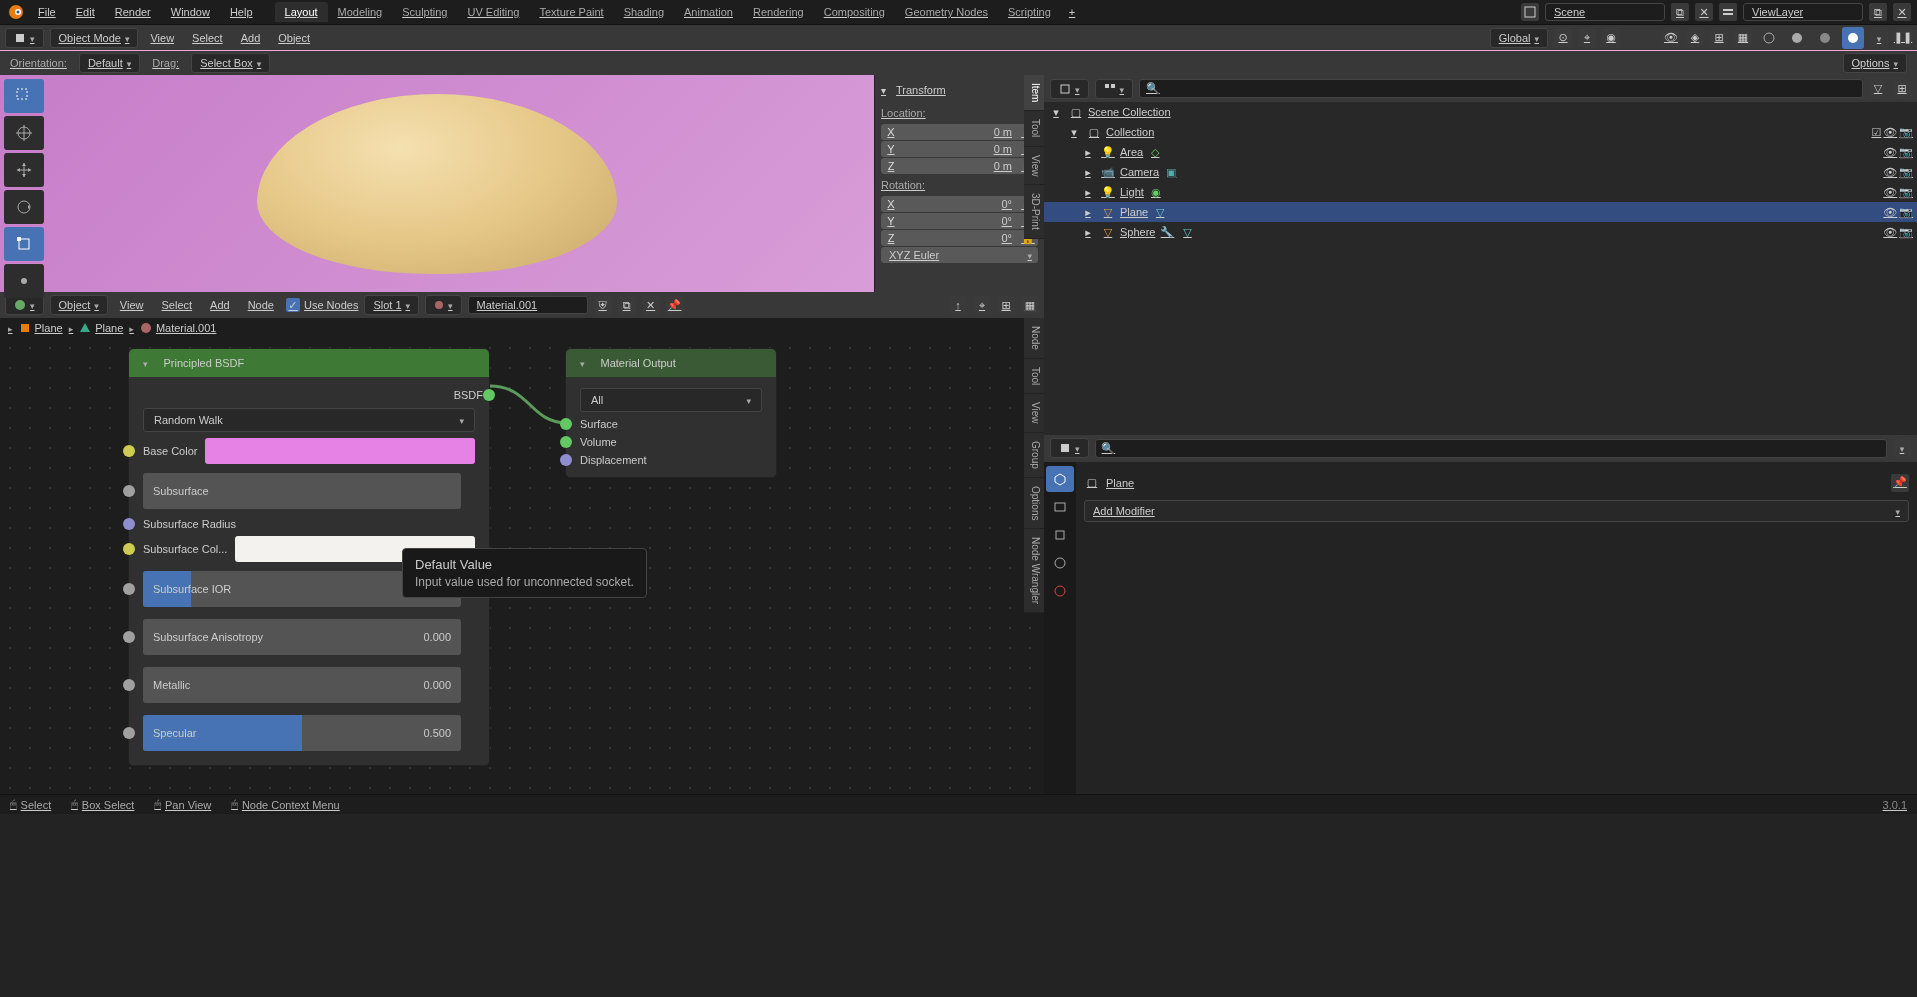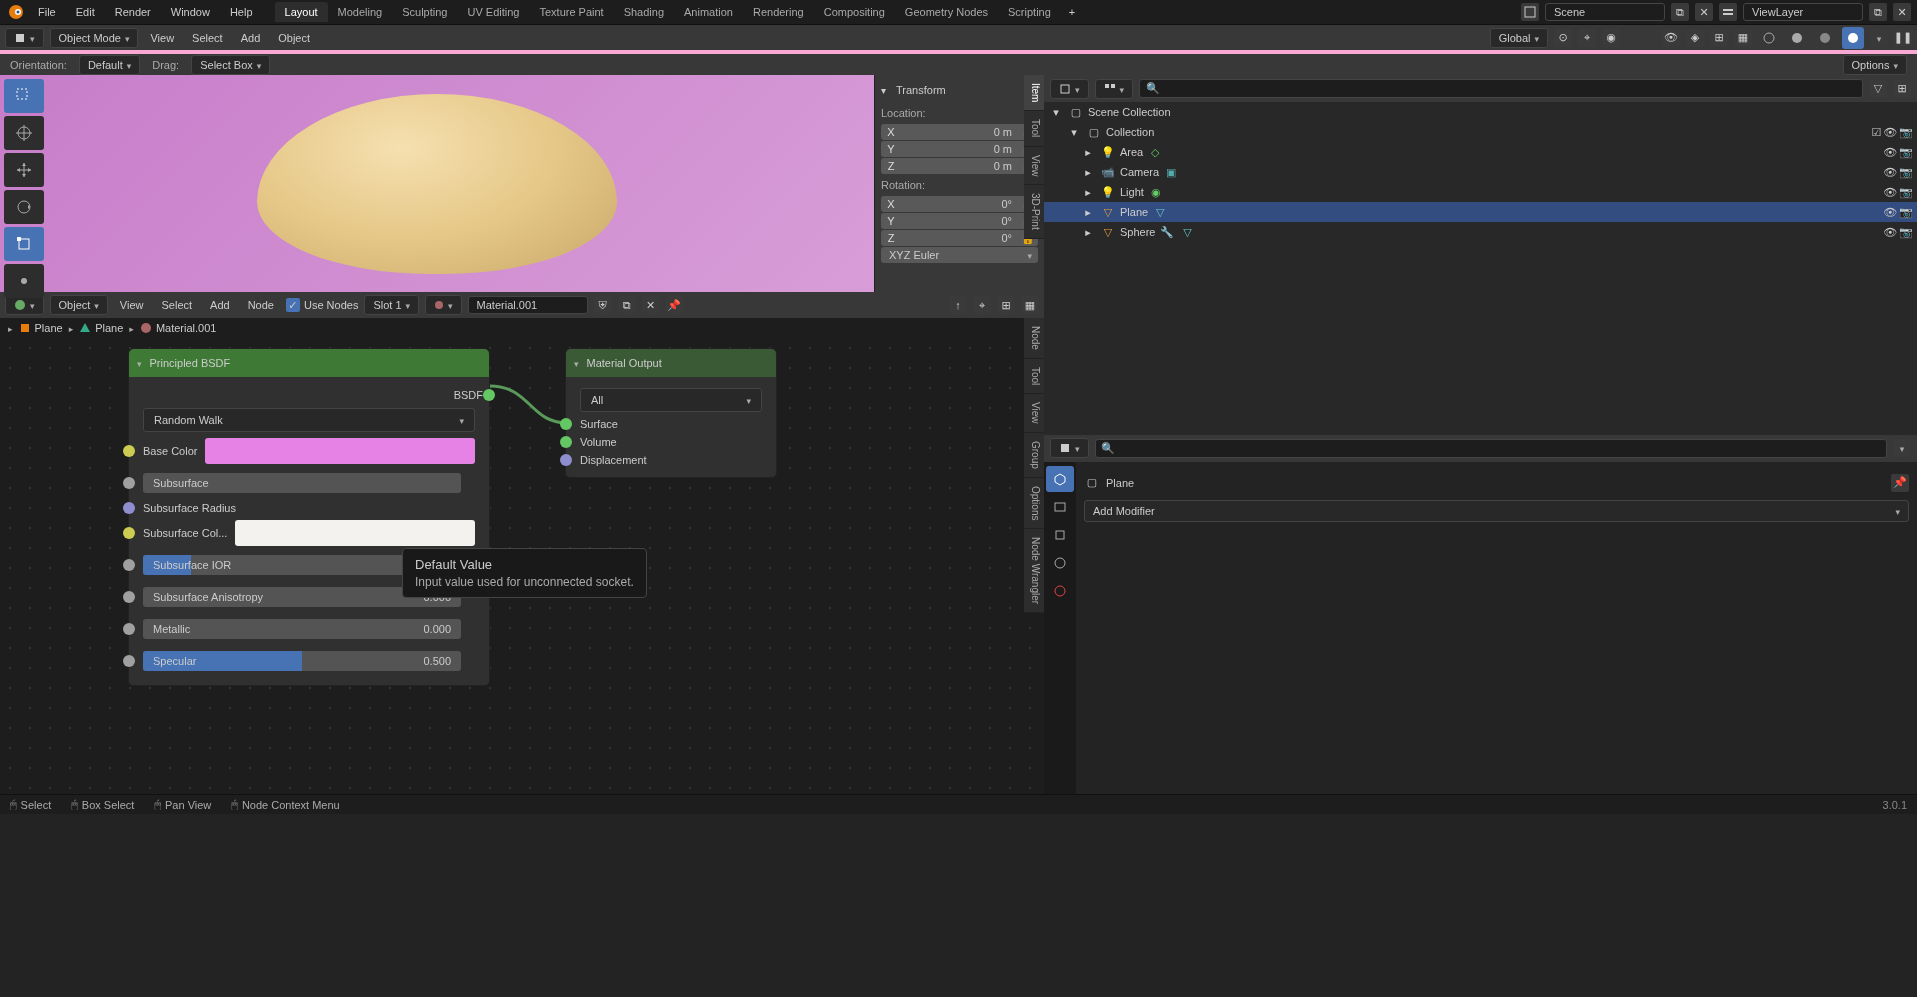--- a/index.html
+++ b/index.html
@@ -1,17 +1,17 @@
 <!DOCTYPE html>
 <html><head>
 <meta charset="utf-8">
 <style>
 * { margin: 0; padding: 0; box-sizing: border-box; font-family: -apple-system, BlinkMacSystemFont, "Segoe UI", sans-serif; font-size: 11px; }
 body { background: #232323; color: #cccccc; overflow: hidden; }
-.app { display: grid; grid-template-rows: 25px 25px 25px 1fr 20px; height: 814px; width: 1917px; }
+.app { display: grid; grid-template-rows: 25px 25px 25px 1fr 20px; height: 814px; width: 1917px; text-decoration: underline; }
 
 
 .topbar { display: flex; align-items: center; background: #1d1d1d; border-bottom: 1px solid #111; padding: 0 6px; gap: 4px; }
 .blender-logo { width: 20px; height: 20px; display: flex; align-items: center; justify-content: center; }
 .menu-item { padding: 3px 8px; color: #ccc; cursor: pointer; }
 .workspace-tabs { display: flex; margin-left: 10px; }
 .workspace-tab { padding: 4px 10px; color: #aaa; cursor: pointer; border-radius: 3px 3px 0 0; }
 .workspace-tab.active { background: #2d2d2d; color: #fff; }
 .workspace-add { padding: 4px 8px; cursor: pointer; }
 .topbar-right { margin-left: auto; display: flex; gap: 6px; align-items: center; }
@@ -20,21 +20,21 @@
 
 
 .viewport-header { display: flex; align-items: center; background: #383838; padding: 0 5px; gap: 6px; }
 .dropdown { background: #282828; border: 1px solid #444; padding: 3px 8px; border-radius: 3px; display: flex; align-items: center; gap: 4px; cursor: pointer; }
 .header-btn { padding: 3px 6px; cursor: pointer; color: #ccc; }
 .spacer { flex: 1; }
 .shade-btn { width: 22px; height: 22px; display: flex; align-items: center; justify-content: center; border-radius: 3px; cursor: pointer; }
 .shade-btn.active { background: #4772b3; }
 
 
-.secondary-header { display: flex; align-items: center; background: #383838; padding: 0 10px; gap: 12px; border-top: 4px solid #f9a8d4; }
+.secondary-header { display: flex; align-items: center; background: #383838; padding: 0 10px; gap: 12px; border-top: 1px solid #f9a8d4; }
 .sec-label { color: #aaa; }
 
 
 .main { display: grid; grid-template-columns: 1044px 1fr; }
 
 
 .left-col { display: grid; grid-template-rows: 217px 1fr; }
 
 
 .viewport-wrap { position: relative; display: flex; background: #4c1d95; }
@@ -60,35 +60,35 @@
 .node-editor { display: grid; grid-template-rows: 26px 1fr; background: #1d1d1d; position: relative; }
 .node-header { display: flex; align-items: center; background: #383838; padding: 0 5px; gap: 6px; }
 .checkbox-item { display: flex; align-items: center; gap: 4px; }
 .checkbox-box { width: 14px; height: 14px; background: #4772b3; border-radius: 2px; display: flex; align-items: center; justify-content: center; }
 .breadcrumb { display: flex; align-items: center; gap: 6px; padding: 4px 8px; background: #1d1d1d; }
 .bc-item { display: flex; align-items: center; gap: 4px; }
 .bc-sep { color: #666; }
 
 .node-canvas { position: relative; background: #1d1d1d; background-image: radial-gradient(circle, #333 1px, transparent 1px); background-size: 20px 20px; overflow: hidden; }
 .node-box { position: absolute; background: #303030; border: 1px solid #222; border-radius: 5px; overflow: visible; }
-.node-titlebar { padding: 8px 8px; border-radius: 5px 5px 0 0; display: flex; align-items: center; gap: 8px; font-size: 15px; }
+.node-titlebar { padding: 8px 14px; border-radius: 5px 5px 0 0; display: flex; align-items: center; gap: 16px; font-size: 15px; }
 .node-titlebar.green { background: #3e7a35; }
 .node-titlebar.darkgreen { background: #3a5a35; }
 .node-body { padding: 8px 0; }
 .node-output-row { display: flex; align-items: center; justify-content: flex-end; padding: 4px 6px; gap: 8px; font-size: 14px; position: relative; }
 .node-row { display: flex; align-items: center; padding: 3px 14px; gap: 8px; font-size: 14px; position: relative; }
 .socket { width: 12px; height: 12px; border-radius: 50%; position: absolute; }
 .socket.out { right: -6px; }
 .socket.in { left: -6px; }
 .socket.green { background: #63c763; }
 .socket.gray { background: #a0a0a0; }
 .socket.yellow { background: #cccc52; }
 .socket.purple { background: #8e8ece; }
 .node-dd { flex: 1; background: #282828; border: 1px solid #444; padding: 5px 10px; border-radius: 3px; display: flex; justify-content: space-between; align-items: center; }
-.node-slider-row { margin: 3px 14px 3px 28px; background: #545454; border-radius: 3px; padding: 4px 10px; display: flex; justify-content: space-between; position: relative; overflow: hidden; }
+.node-slider-row { margin: 3px 14px 3px 28px; background: #545454; border-radius: 3px; padding: 12px 10px; display: flex; justify-content: space-between; position: relative; overflow: hidden; }
 .node-slider-fill { position: absolute; left: 0; top: 0; bottom: 0; background: #4772b3; }
 .node-slider-label, .node-slider-val { position: relative; z-index: 1; }
 .color-swatch { flex: 1; height: 26px; border-radius: 3px; }
 .tooltip { position: absolute; background: #191919; border: 1px solid #444; padding: 8px 12px; border-radius: 4px; z-index: 100; }
 .tooltip-title { font-size: 13px; margin-bottom: 3px; }
 .tooltip-body { font-size: 12px; color: #aaa; }
 .node-side-tabs { position: absolute; right: 0; top: 0; width: 20px; display: flex; flex-direction: column; }
 
 .connection-svg { position: absolute; top: 0; left: 0; pointer-events: none; overflow: visible; }
 

